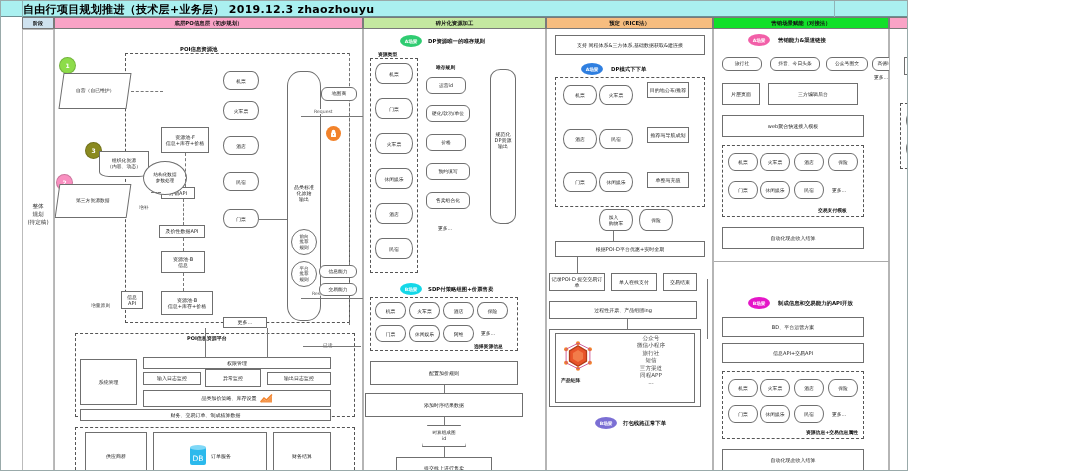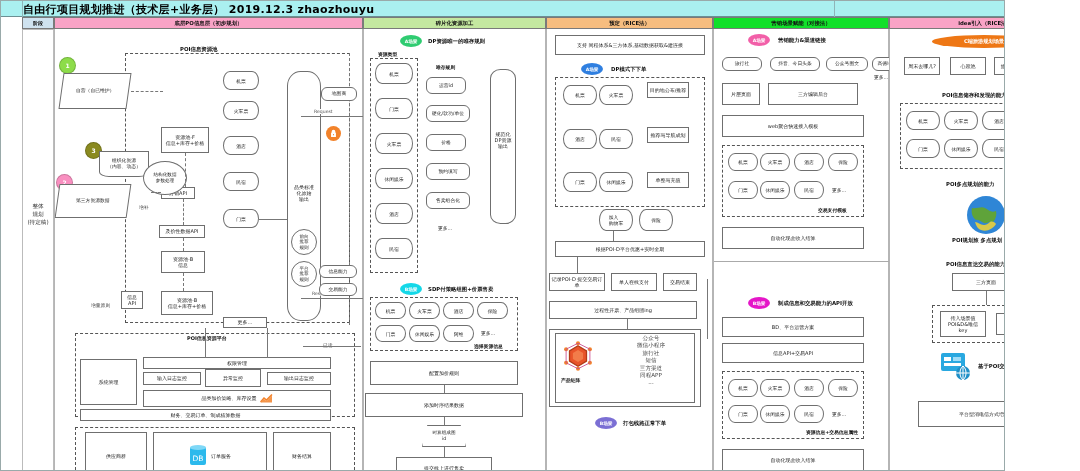--- a/index.html
+++ b/index.html
@@ -1,17 +1,17 @@
 <!DOCTYPE html>
 <html><head>
 <meta charset="utf-8">
 <style>
   html,body{margin:0;padding:0;background:#fff;}
   body{font-family:"DejaVu Sans","Liberation Sans",sans-serif;}
-  #page{position:relative;width:1005px;height:471px;overflow:hidden;background:#fff;
+  #page{position:relative;width:908px;height:471px;overflow:hidden;background:#fff;
         border:1px solid #9aa;box-sizing:border-box;}
 
   
   .titlebar{position:absolute;left:0;top:0;width:1080px;height:16px;background:#aaf0f0;
             border-bottom:1px solid #6d8f93;box-sizing:border-box;}
   .titlebar .t{position:absolute;left:22px;top:1px;font-size:11px;font-weight:bold;color:#000;
                white-space:nowrap;letter-spacing:.3px;}
   .titlebar .rowsep{position:absolute;top:0;height:16px;width:1px;background:#8fb5b8;}
 
   

